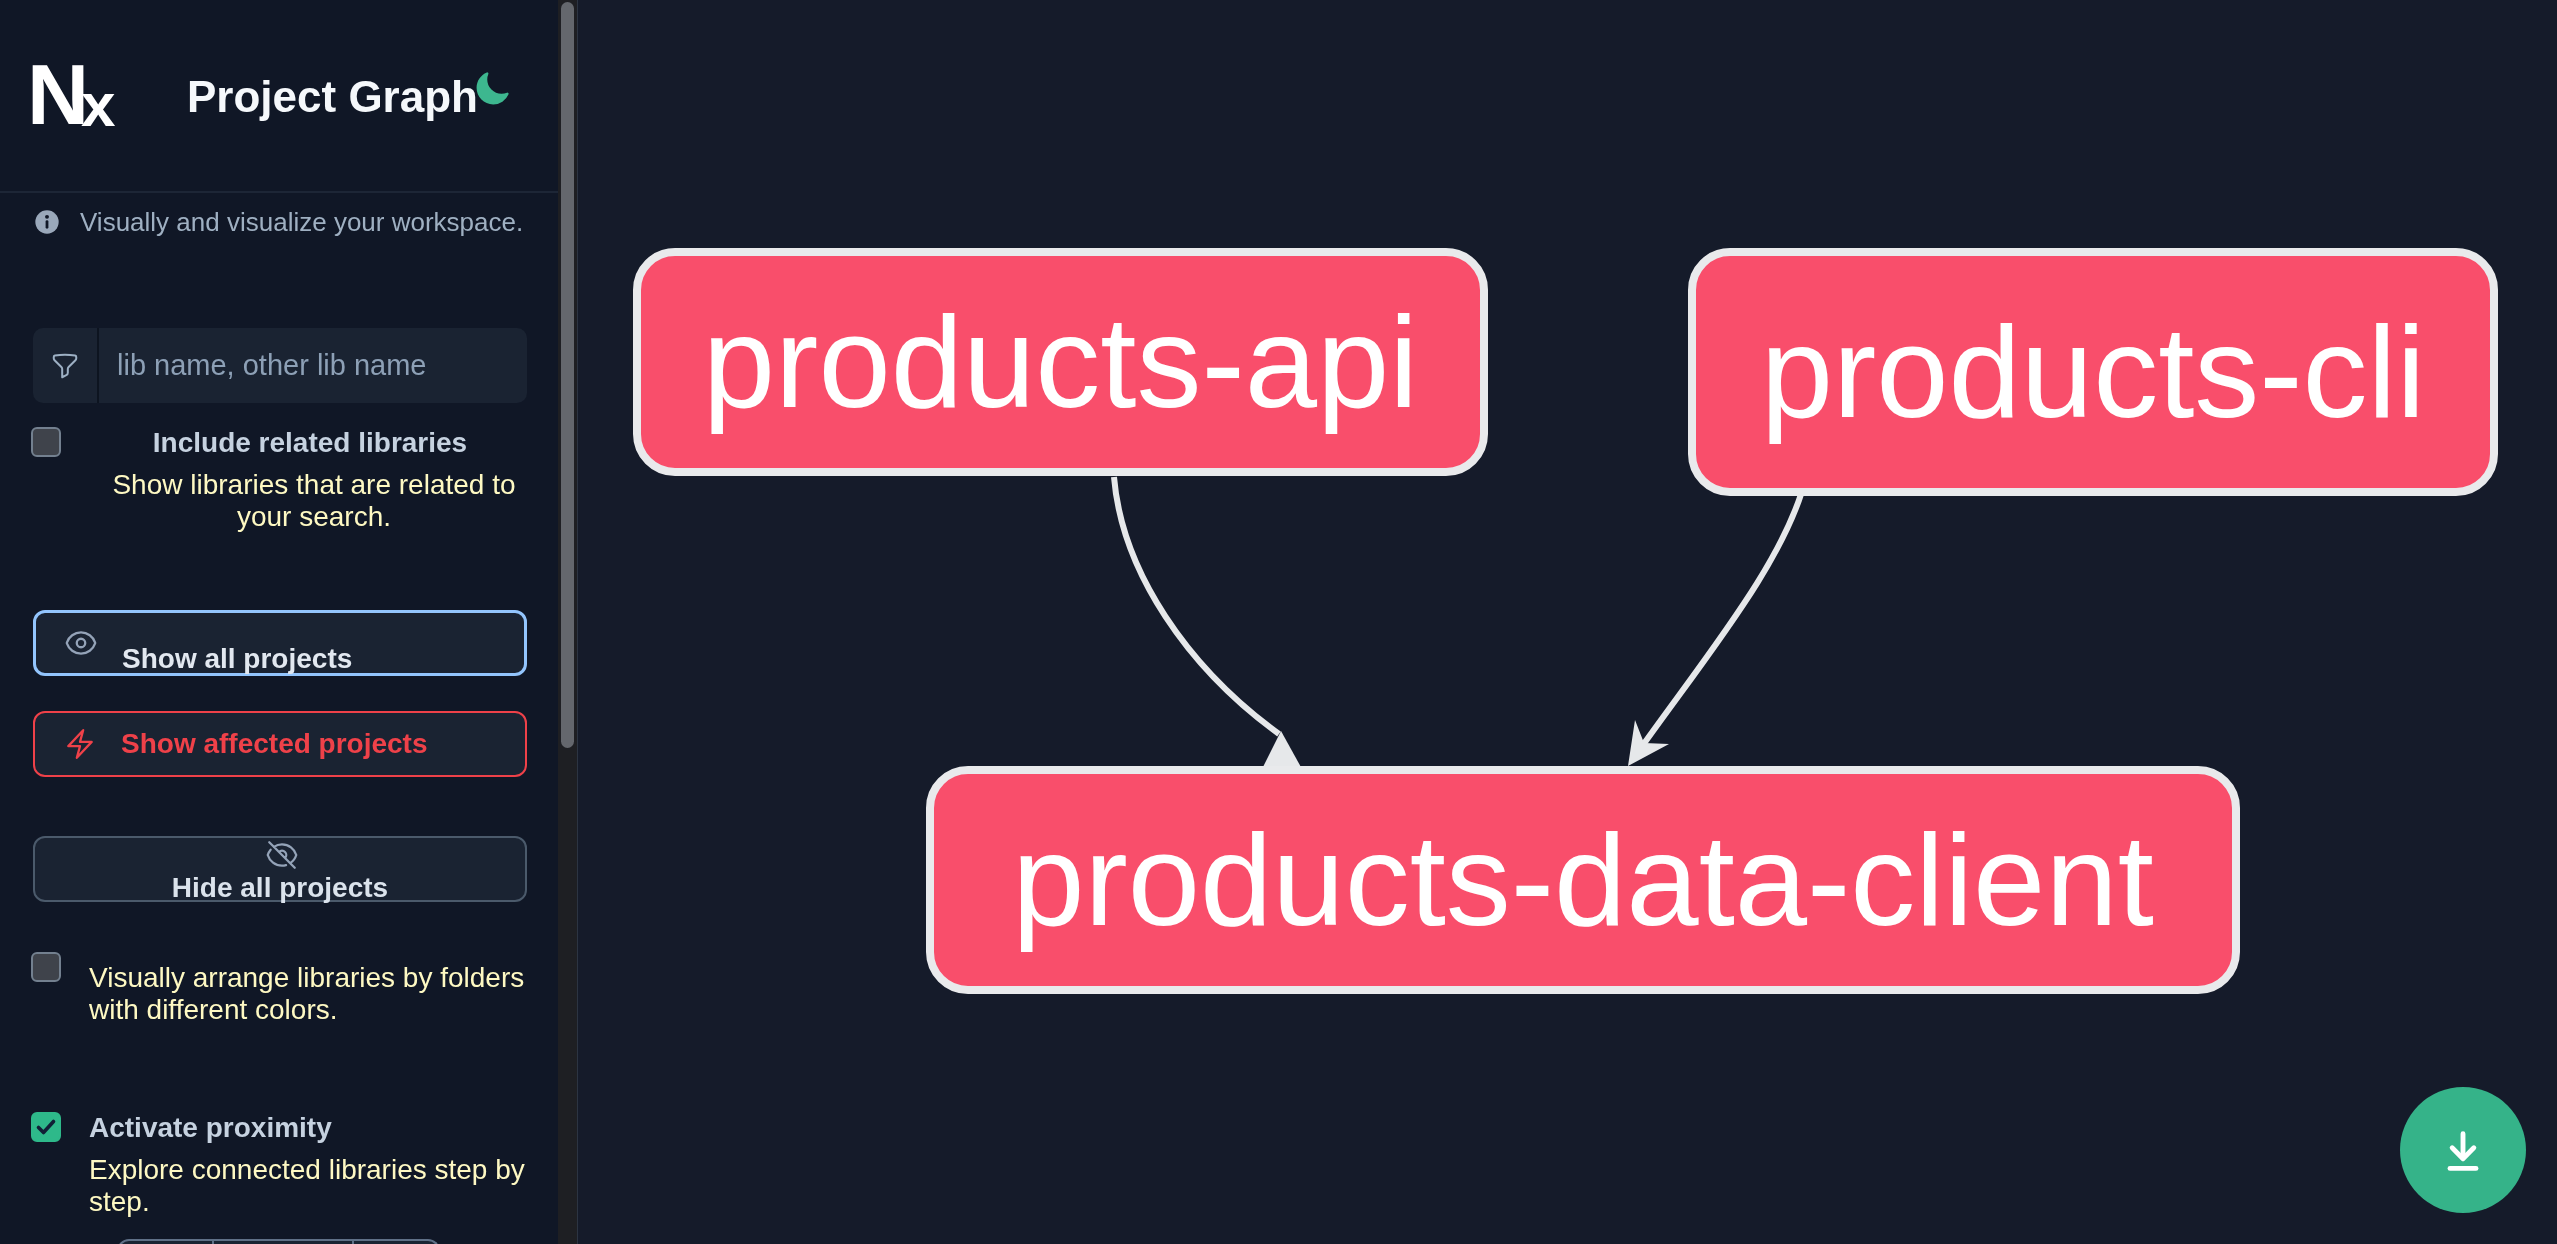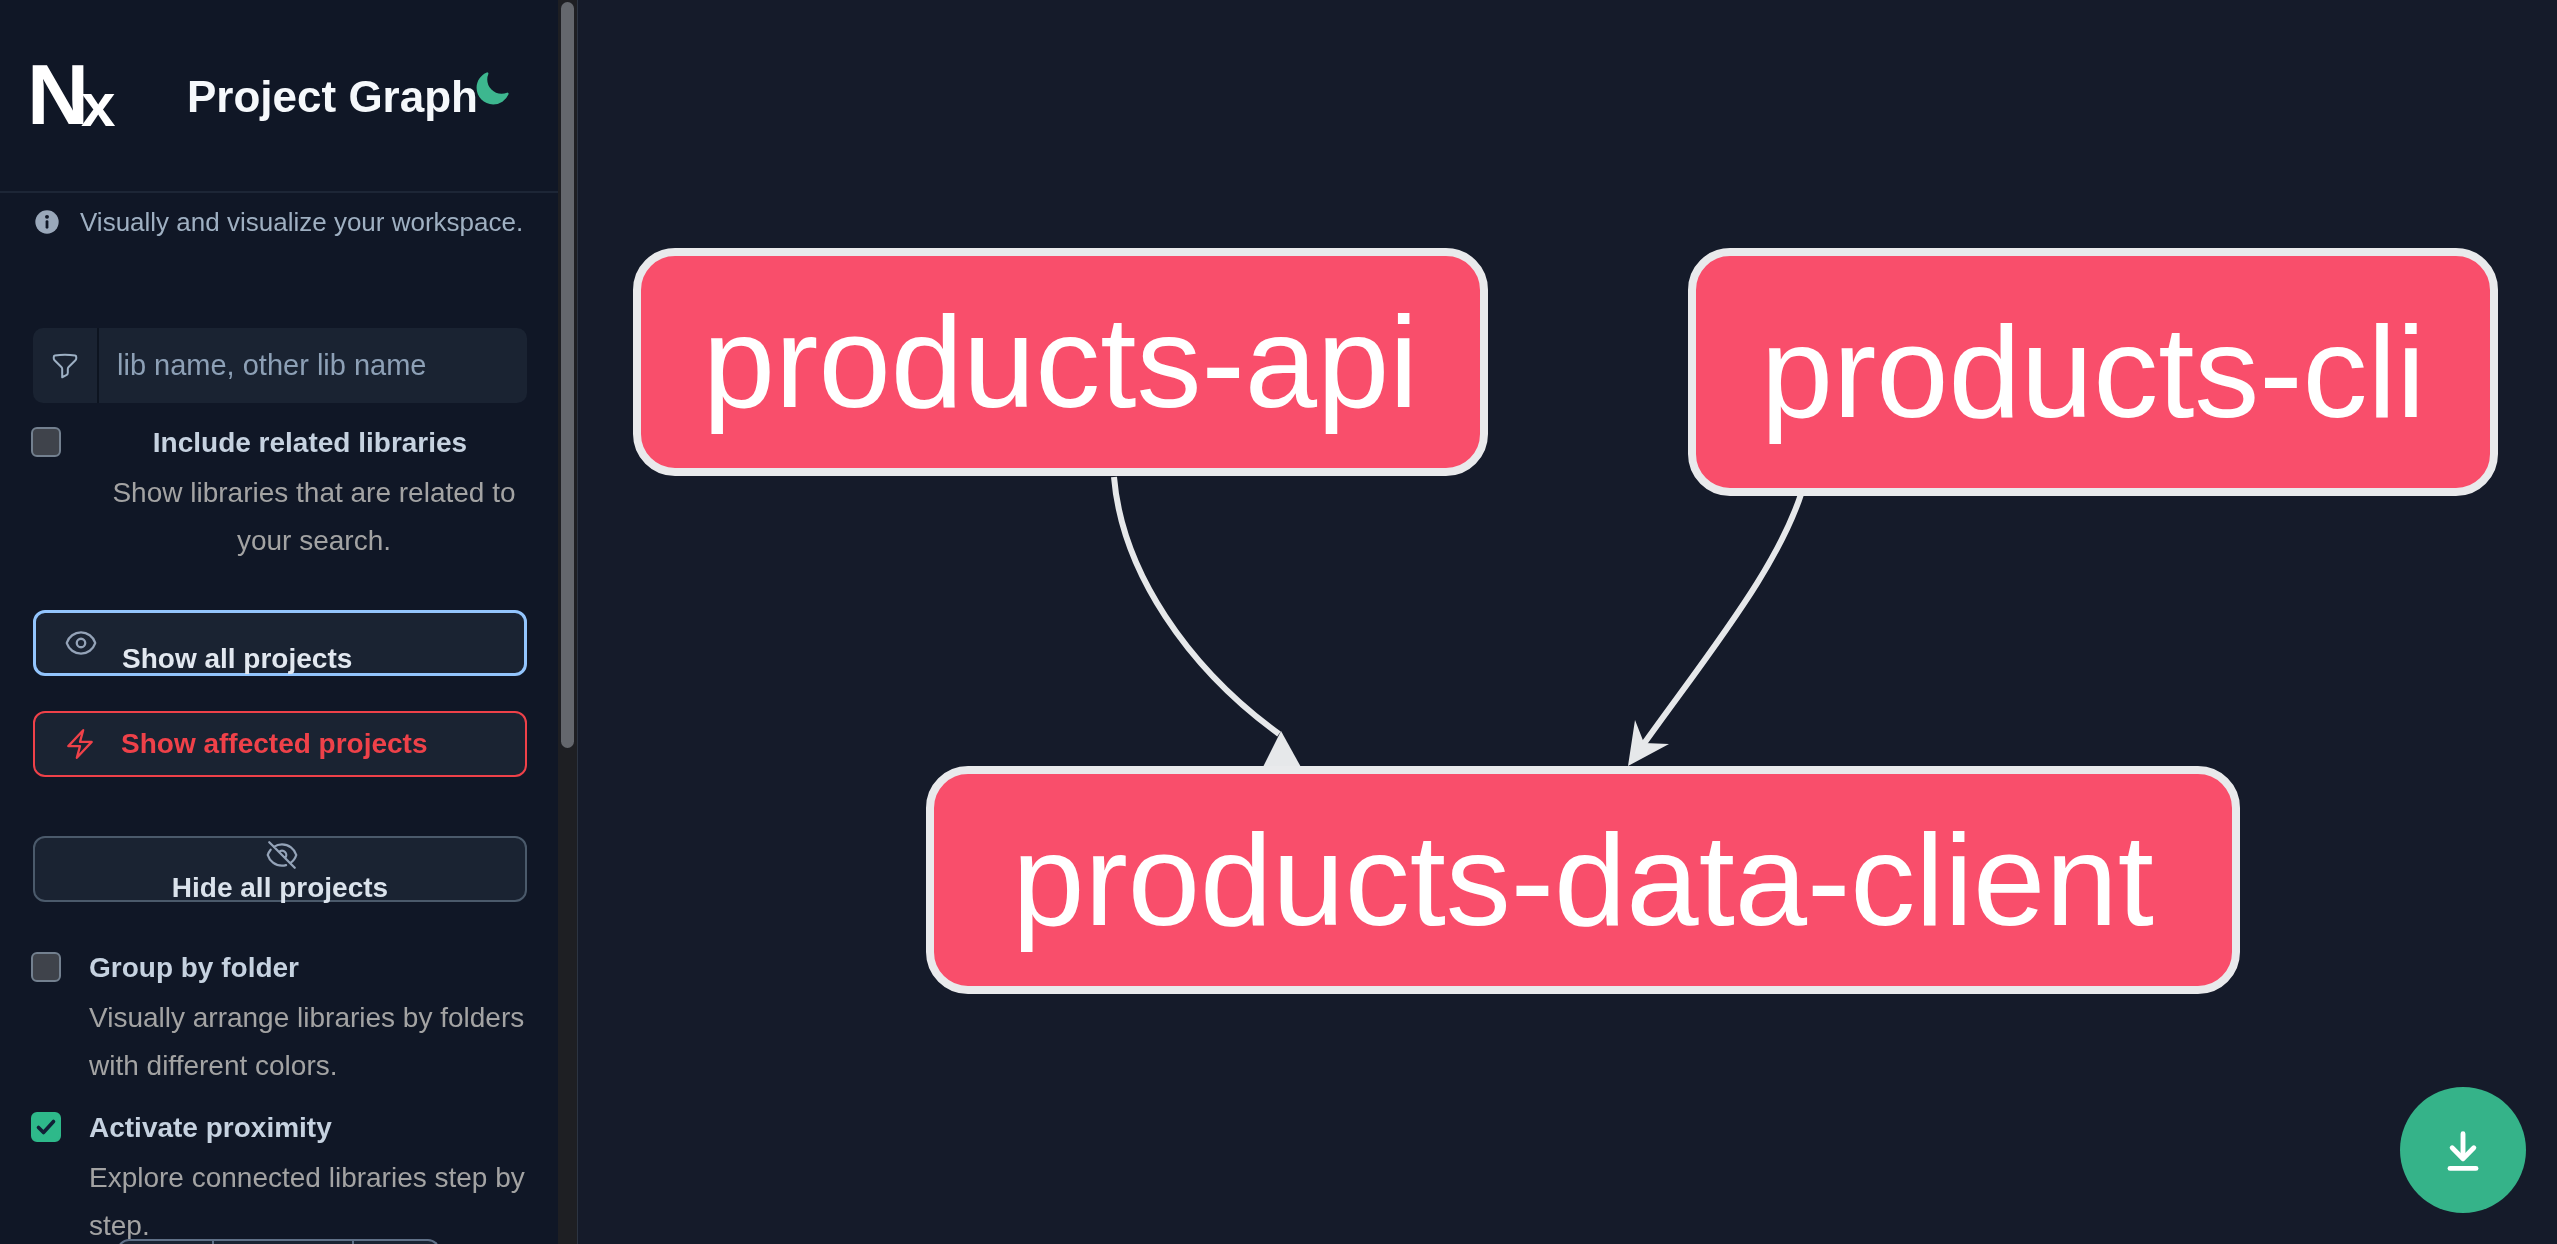--- a/index.html
+++ b/index.html
@@ -28,21 +28,21 @@
   .search input{flex:1;background:transparent;border:none;outline:none;color:#d6e0ec;
           font-size:29px;padding:0 18px;font-family:"Liberation Sans",sans-serif;}
   .search input::placeholder{color:#8da0b6;}
 
   .cbrow{position:absolute;left:31px;width:500px;}
   .cbbox{position:absolute;left:0;top:0;width:30px;height:30px;border-radius:6px;box-sizing:border-box;}
   .cbbox.off{background:#3f434b;border:2px solid #73808f;}
   .cbbox.on{background:#2eb98a;border:2px solid #2eb98a;display:flex;align-items:center;justify-content:center;}
   .cbtext{margin-left:58px;}
   .cbtitle{font-size:28px;font-weight:600;color:#c6d2e0;line-height:32px;}
-  .cbdesc{font-size:28px;font-weight:400;color:#a3a3a3;line-height:48px;width:450px;margin-top:10px;}
+  .cbdesc{font-size:28px;font-weight:400;color:#fef9c3;line-height:32px;width:450px;margin-top:10px;}
 
   .sbtn{position:absolute;left:33px;width:494px;height:66px;border-radius:12px;background:#1a2332;
         display:flex;align-items:center;box-sizing:border-box;cursor:pointer;padding:0;
         font-family:"Liberation Sans",sans-serif;}
   .sbtn .bicon{width:34px;height:34px;margin-left:28px;margin-right:24px;flex:0 0 auto;display:block;}
   .sbtn .blabel{font-size:28px;font-weight:600;}
   .sbtn.focus{border:3px solid #93c5fd;}
   .sbtn.focus .blabel{color:#e2e8f0;margin-top:32px;}
   .sbtn.danger{border:2px solid #ef4149;}
   .sbtn.danger .blabel{color:#ef4149;}
@@ -143,21 +143,20 @@
     <button class="sbtn plain" style="top:836px;flex-direction:column;">
       <svg class="bicon" viewBox="0 0 24 24" fill="none" stroke="#94a3b8" stroke-width="1.6" stroke-linecap="round" stroke-linejoin="round">
         <path d="M3.98 8.223A10.477 10.477 0 001.934 12C3.226 16.338 7.244 19.5 12 19.5c.993 0 1.953-.138 2.863-.395M6.228 6.228A10.45 10.45 0 0112 4.5c4.756 0 8.773 3.162 10.065 7.498a10.523 10.523 0 01-4.293 5.774M6.228 6.228L3 3m3.228 3.228l3.65 3.65m7.894 7.894L21 21m-3.228-3.228l-3.65-3.65m0 0a3 3 0 10-4.243-4.243m4.242 4.242L9.88 9.88"></path>
       </svg>
       <span class="blabel">Hide all projects</span>
     </button>
 
     <div class="cbrow" style="top:952px;">
       <div class="cbbox off"></div>
       <div class="cbtext">
-        <div class="cbtitle">Group by folder</div>
         <div class="cbdesc">Visually arrange libraries by folders with different colors.</div>
       </div>
     </div>
 
     <div class="cbrow" style="top:1112px;">
       <div class="cbbox on">
         <svg width="24" height="24" viewBox="0 0 24 24" fill="none" stroke="#112036" stroke-width="3.6" stroke-linecap="round" stroke-linejoin="round">
           <path d="M4.5 12.5 L9.5 17.5 L19.5 6.5"></path>
         </svg>
       </div>

